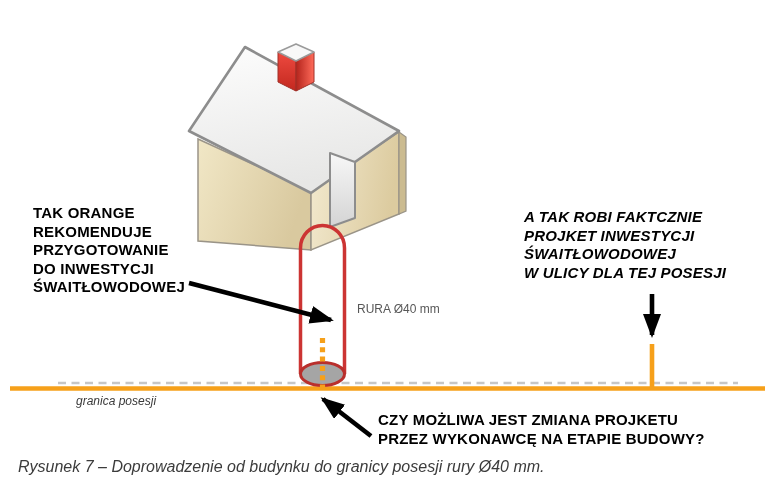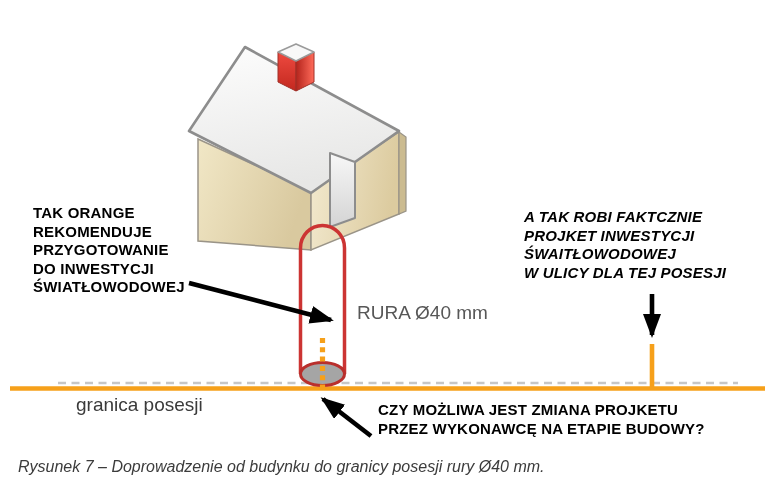--- a/index.html
+++ b/index.html
@@ -7,24 +7,24 @@
     position:relative;width:772px;height:500px;overflow:hidden;background:#ffffff;
     font-family:"Liberation Sans","DejaVu Sans",sans-serif;
   }
   .stage svg{position:absolute;left:0;top:0;}
   .ann{
     position:absolute;font-weight:700;font-size:15px;line-height:18.6px;
     color:#000;white-space:pre-line;letter-spacing:.2px;
   }
   .ann-left{left:33px;top:204px;}
   .ann-right{left:524px;top:208px;font-style:italic;}
-  .ann-question{left:378px;top:401px;}
-  .lbl{position:absolute;font-size:19px;color:#575757;white-space:pre;}
+  .ann-question{left:378px;top:411px;}
+  .lbl{position:absolute;font-size:12px;color:#575757;white-space:pre;}
   .lbl-pipe{left:357px;top:302px;}
-  .lbl-boundary{left:76px;top:394px;color:#3a3a3a;}
+  .lbl-boundary{left:76px;top:394px;color:#3a3a3a;font-style:italic;}
   .caption{
     position:absolute;left:18px;top:458px;font-size:16px;font-style:italic;
     color:#3c3c3c;white-space:pre;
   }
 </style>
 </head>
 <body>
 
 <div class="stage">
 
@@ -82,21 +82,21 @@
 
     <line x1="189" y1="283" x2="331" y2="320" stroke-width="4.6" marker-end="url(#ah)" stroke="#000000"></line>
     <line x1="652" y1="294" x2="652" y2="335" stroke-width="4.6" marker-end="url(#ah)" stroke="#000000"></line>
     <line x1="371" y1="436" x2="323" y2="399" stroke-width="4.6" marker-end="url(#ah)" stroke="#000000"></line>
   </svg>
 
   <div class="ann ann-left">TAK ORANGE
 REKOMENDUJE
 PRZYGOTOWANIE
 DO INWESTYCJI
-ŚWIATŁOWODOWEJ</div>
+ŚWAITŁOWODOWEJ</div>
 
   <div class="ann ann-right">A TAK ROBI FAKTCZNIE
 PROJKET INWESTYCJI
 ŚWAITŁOWODOWEJ
 W ULICY DLA TEJ POSESJI</div>
 
   <div class="ann ann-question">CZY MOŻLIWA JEST ZMIANA PROJKETU
 PRZEZ WYKONAWCĘ NA ETAPIE BUDOWY?</div>
 
   <div class="lbl lbl-pipe">RURA Ø40 mm</div>

